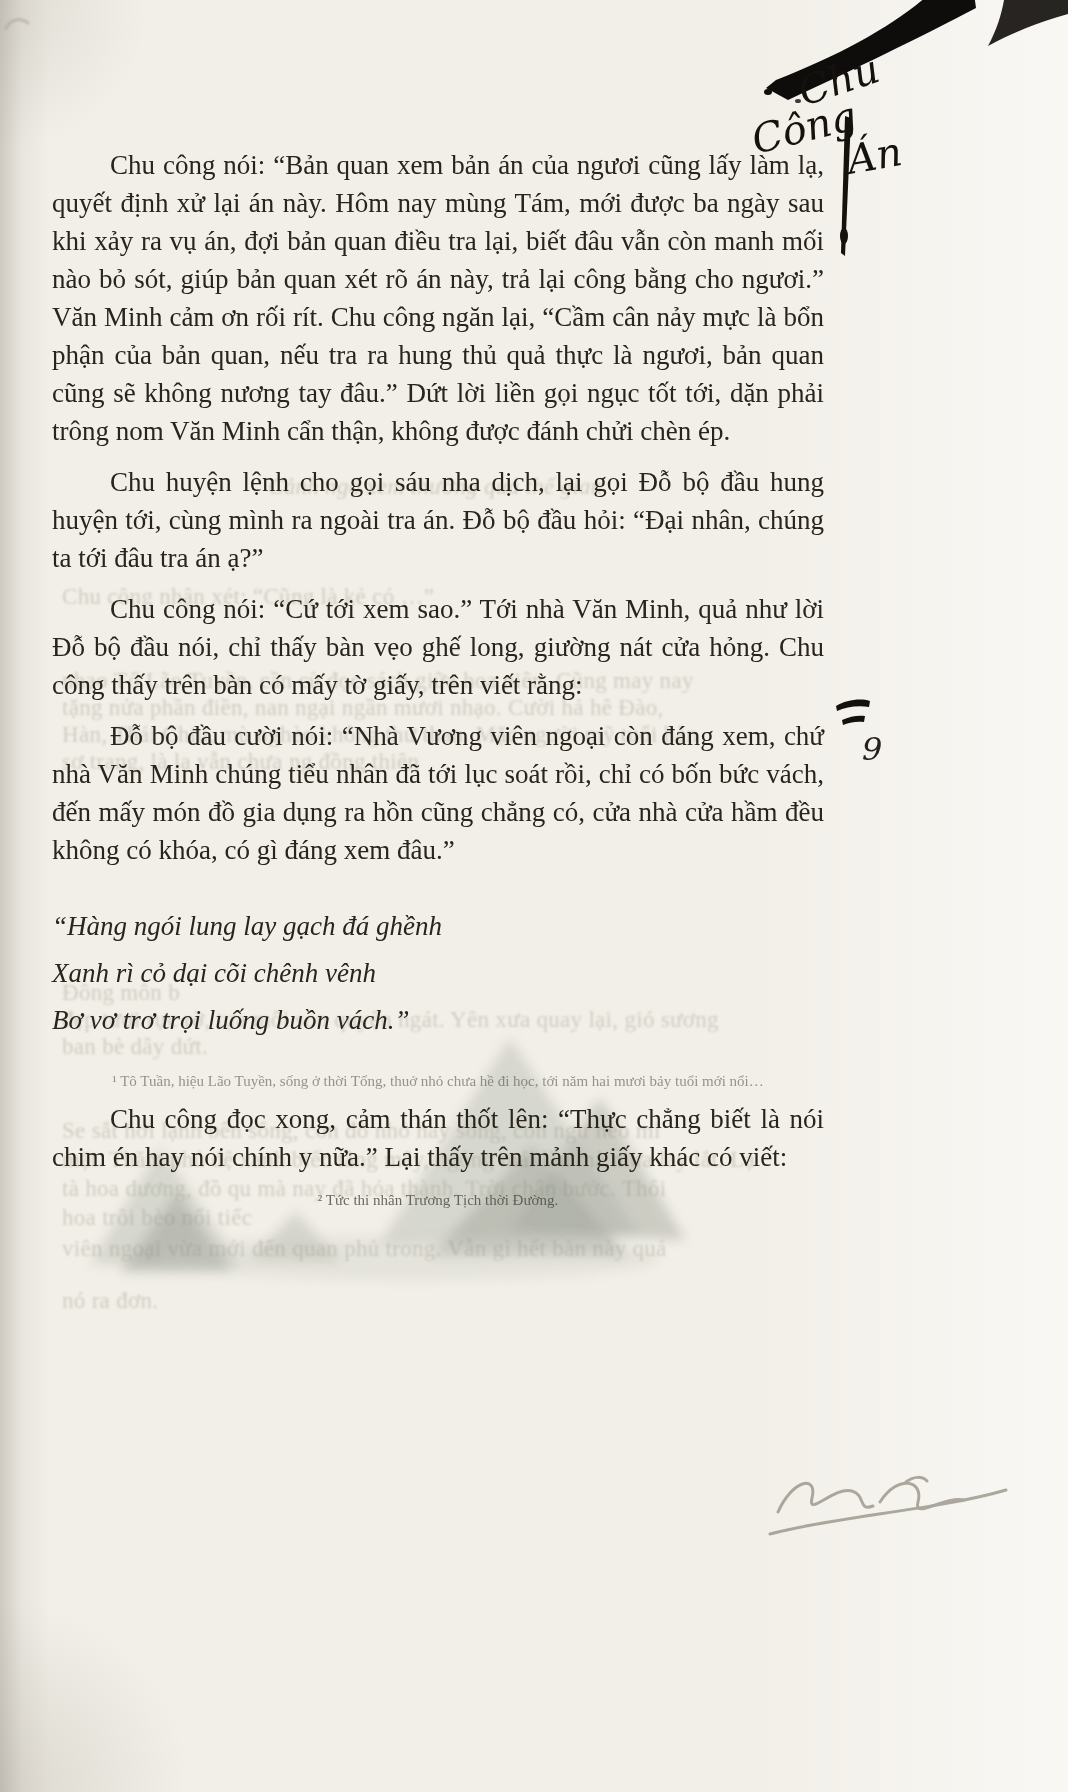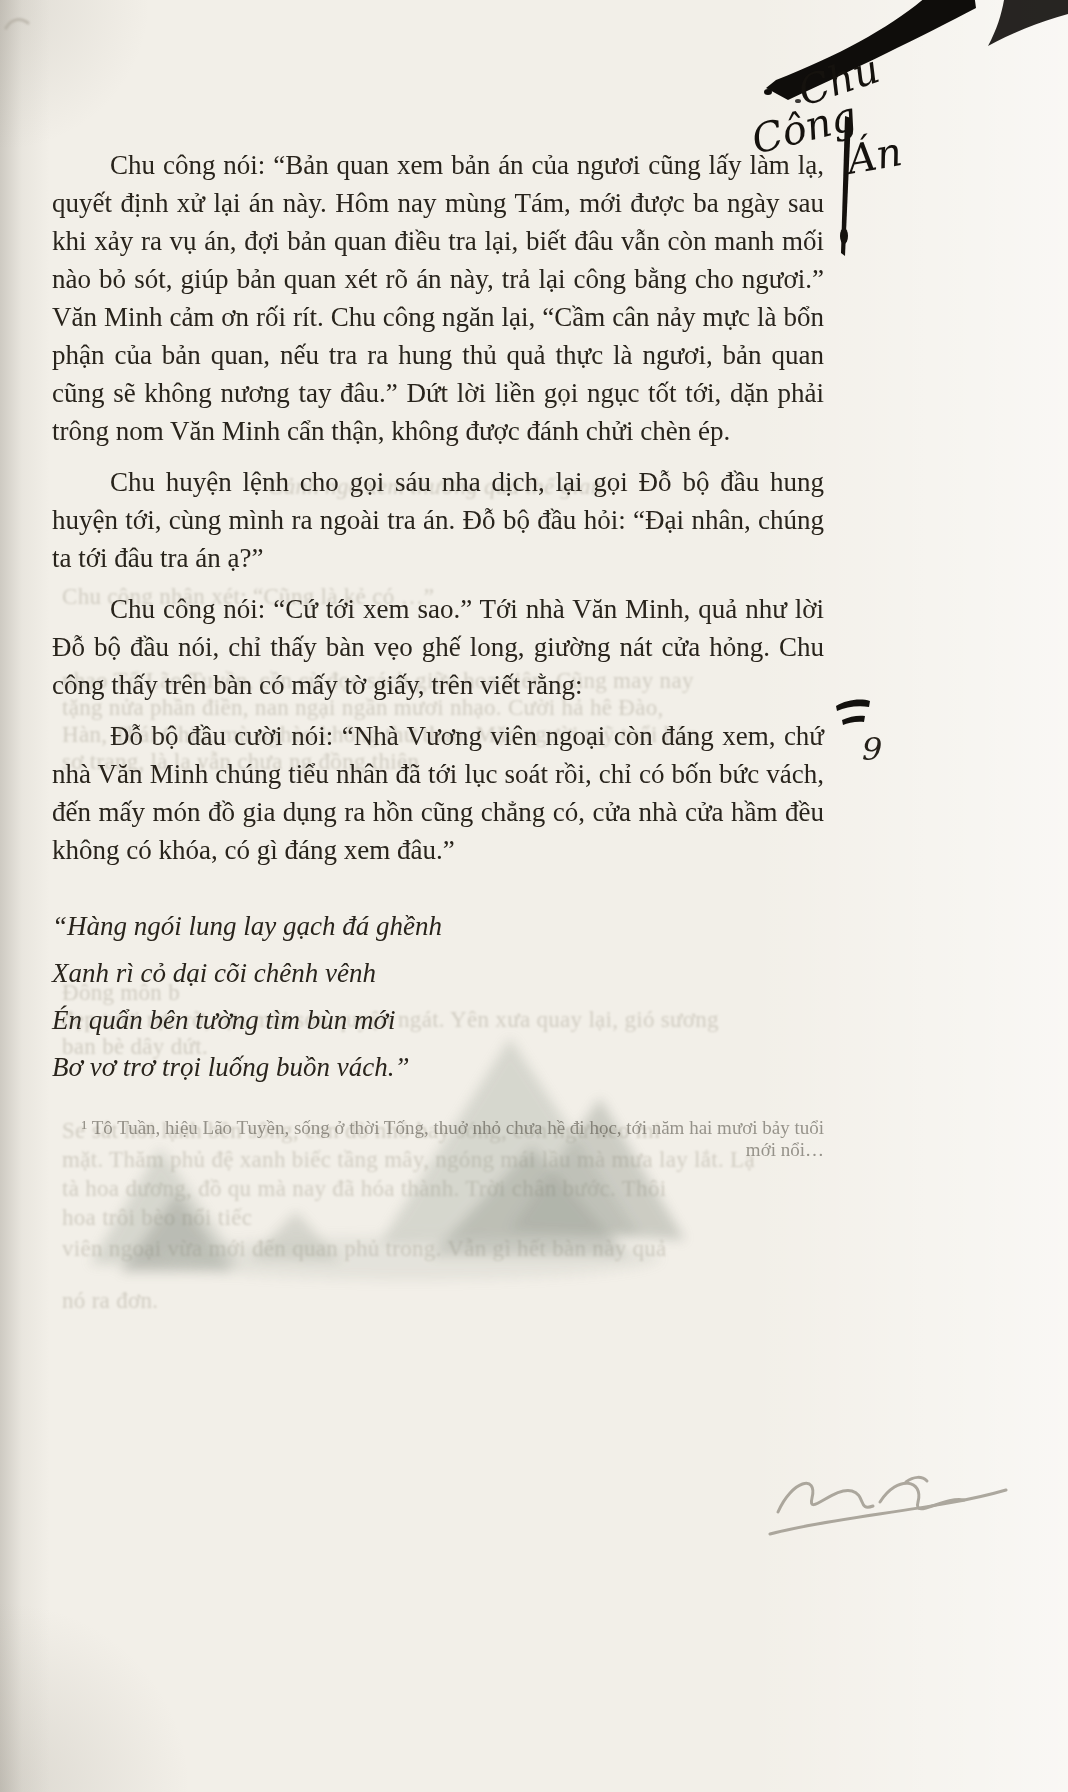--- a/index.html
+++ b/index.html
@@ -28,21 +28,21 @@
   .mountains{position:absolute;left:80px;top:1008px;z-index:2;opacity:.6;}
   
   .text-col{
     position:absolute;left:52px;top:146px;width:772px;z-index:3;
     color:#29241c;font-size:27px;line-height:38px;text-align:justify;
   }
   .para{margin:0 0 13px 0;text-indent:58px;}
   .poem{margin:34px 0 26px 0;font-style:italic;}
   .poem-line{line-height:47px;text-indent:0;}
   .fn{
-    font-size:19px;line-height:22px;text-align:right;text-indent:0;
+    font-size:15px;line-height:22px;text-align:center;text-indent:0;
     color:#4a463c;margin:6px 0 8px 0;
   }
   .fn-blurry{opacity:.55;filter:blur(.7px);}
   .fn-soft{opacity:.8;filter:blur(.3px);}
   
   .brush-art{position:absolute;right:0;top:0;z-index:4;}
   .page-marker{position:absolute;left:832px;top:696px;z-index:4;}
   .signature{position:absolute;left:756px;top:1456px;z-index:4;opacity:.8;}
   .corner-mark{position:absolute;left:4px;top:14px;z-index:4;opacity:.55;filter:blur(.8px);}
 </style>
@@ -90,27 +90,28 @@
 
   <div class="text-col">
     <p class="para">Chu công nói: “Bản quan xem bản án của ngươi cũng lấy làm lạ, quyết định xử lại án này. Hôm nay mùng Tám, mới được ba ngày sau khi xảy ra vụ án, đợi bản quan điều tra lại, biết đâu vẫn còn manh mối nào bỏ sót, giúp bản quan xét rõ án này, trả lại công bằng cho ngươi.” Văn Minh cảm ơn rối rít. Chu công ngăn lại, “Cầm cân nảy mực là bổn phận của bản quan, nếu tra ra hung thủ quả thực là ngươi, bản quan cũng sẽ không nương tay đâu.” Dứt lời liền gọi ngục tốt tới, dặn phải trông nom Văn Minh cẩn thận, không được đánh chửi chèn ép.</p>
     <p class="para">Chu huyện lệnh cho gọi sáu nha dịch, lại gọi Đỗ bộ đầu hung huyện tới, cùng mình ra ngoài tra án. Đỗ bộ đầu hỏi: “Đại nhân, chúng ta tới đâu tra án ạ?”</p>
     <p class="para">Chu công nói: “Cứ tới xem sao.” Tới nhà Văn Minh, quả như lời Đỗ bộ đầu nói, chỉ thấy bàn vẹo ghế long, giường nát cửa hỏng. Chu công thấy trên bàn có mấy tờ giấy, trên viết rằng:</p>
     <p class="para">Đỗ bộ đầu cười nói: “Nhà Vương viên ngoại còn đáng xem, chứ nhà Văn Minh chúng tiểu nhân đã tới lục soát rồi, chỉ có bốn bức vách, đến mấy món đồ gia dụng ra hồn cũng chẳng có, cửa nhà cửa hầm đều không có khóa, có gì đáng xem đâu.”</p>
 
     <div class="poem">
       <div class="poem-line">“Hàng ngói lung lay gạch đá ghềnh</div>
       <div class="poem-line">Xanh rì cỏ dại cõi chênh vênh</div>
-      <div class="poem-line">Én quẩn bên tường tìm bùn mới</div>
       <div class="poem-line">Bơ vơ trơ trọi luống buồn vách.”</div>
     </div>
 
     <div class="fn fn-blurry">¹ Tô Tuần, hiệu Lão Tuyền, sống ở thời Tống, thuở nhỏ chưa hề đi học, tới năm hai mươi bảy tuổi mới nổi…</div>
 
+    <p class="para">Chu công đọc xong, cảm thán thốt lên: “Thực chẳng biết là nói chim én hay nói chính y nữa.” Lại thấy trên mảnh giấy khác có viết:</p>
 
+    <div class="fn fn-soft">² Tức thi nhân Trương Tịch thời Đường.</div>
   </div>
 
   <div class="brush-art">
     <svg width="330" height="270" viewBox="0 0 330 270">
       <g>
         <path d="M235,-14 L200,-14 C165,20 110,52 38,80 L28,88 L50,100 C115,70 185,36 238,8 Z" fill="#0f0d0b"></path>
         <path d="M268,-14 L330,-14 L330,14 C300,22 272,34 250,46 C262,24 266,4 268,-14 Z" fill="#0f0d0b" opacity="0.9"></path>
         <ellipse cx="30" cy="92" rx="4" ry="3" fill="#0f0d0b"></ellipse>
         <ellipse cx="60" cy="101" rx="3" ry="2" fill="#0f0d0b" opacity="0.8"></ellipse>
       </g>

